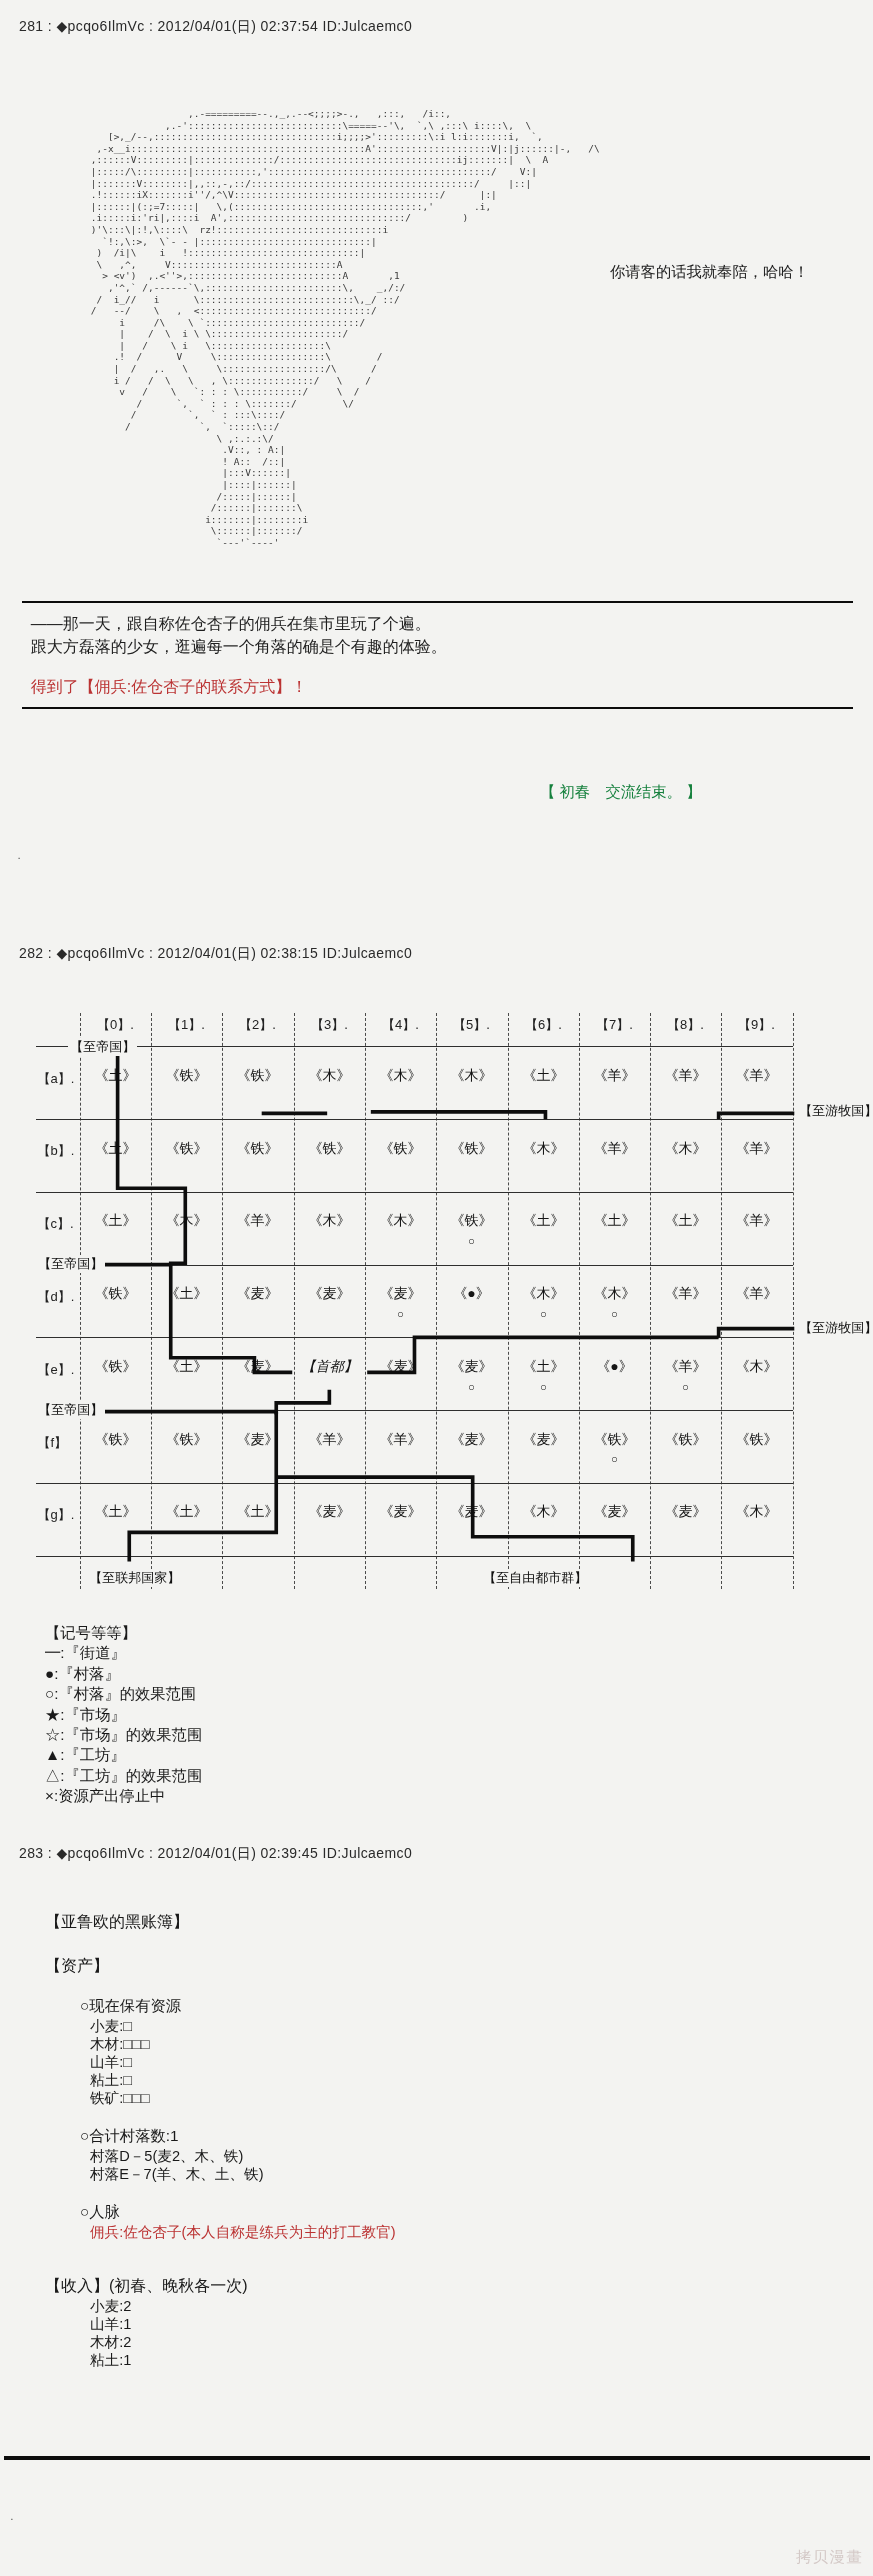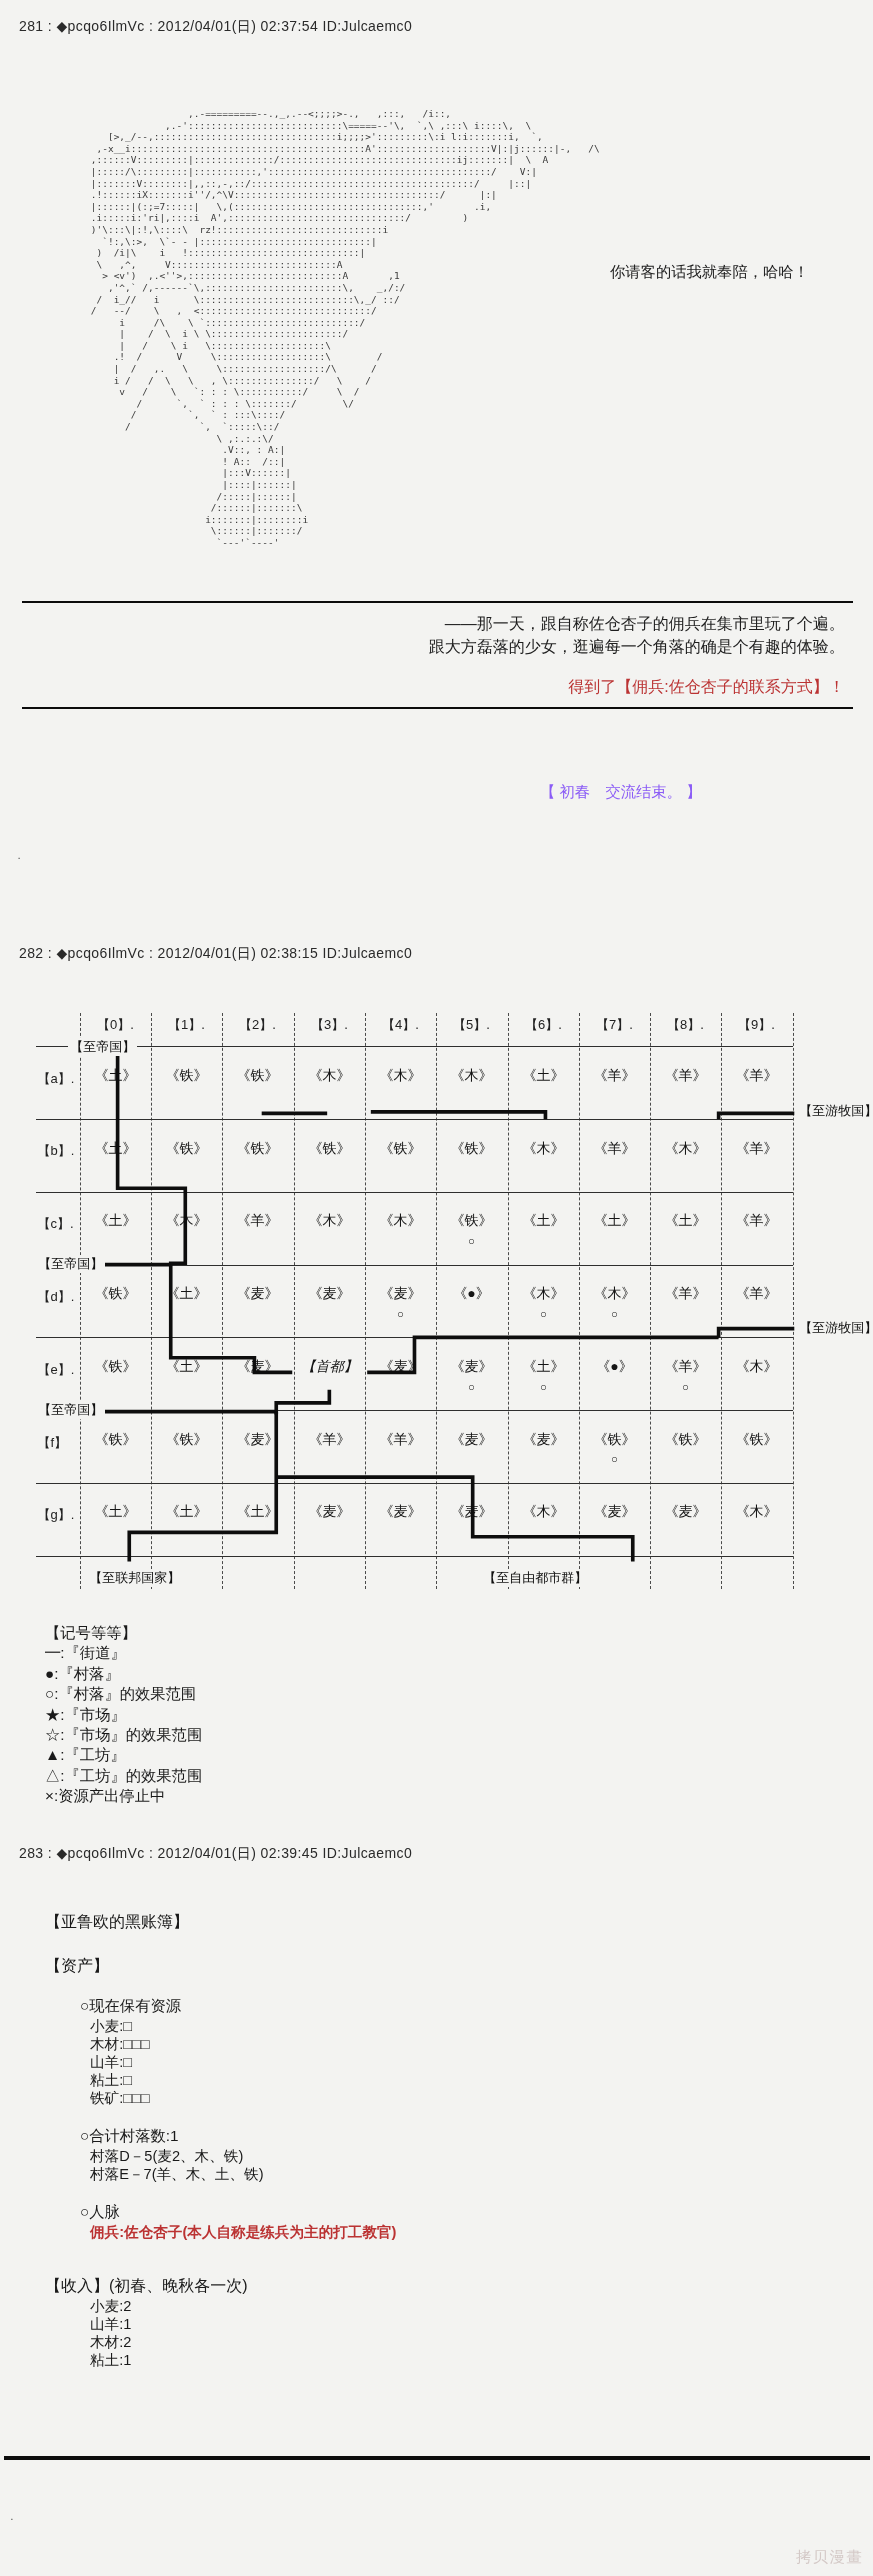--- a/index.html
+++ b/index.html
@@ -3,25 +3,25 @@
 <meta charset="utf-8">
 <style>
   html,body{margin:0;padding:0;}
   body{width:873px;height:2576px;background:#f3f3f1;position:relative;
        font-family:"Liberation Sans",sans-serif;color:#1c1c1c;overflow:hidden;}
   .post-header{position:absolute;left:19px;font-size:14px;color:#2a2a2a;letter-spacing:0.4px;white-space:nowrap;}
   .aa{position:absolute;left:45px;top:108px;margin:0;
       font-family:"DejaVu Sans Mono",monospace;font-size:9.5px;line-height:11.6px;color:#3a3a3a;}
   .speech{position:absolute;left:610px;top:262px;font-size:15.3px;color:#222;white-space:nowrap;}
   .narration-box{position:absolute;left:22px;top:601px;width:814px;
-      border-top:2.9px solid #0b0b0b;border-bottom:2.9px solid #0b0b0b;padding:8.7px 8.7px 8.7px 8.7px;text-align:right;}
+      border-top:2.9px solid #0b0b0b;border-bottom:2.9px solid #0b0b0b;padding:8.7px 8.7px 8.7px 8.7px;}
   .nline{font-size:16px;line-height:23px;color:#1e1e1e;}
   .nline.red{margin-top:17.5px;}
   .red{color:#bb3333;}
-  .end-note{position:absolute;left:540px;top:782px;font-size:15.3px;color:#8b5cf6;white-space:nowrap;}
+  .end-note{position:absolute;left:540px;top:782px;font-size:15.3px;color:#15803d;white-space:nowrap;}
   .stray-dot{position:absolute;font-size:11.6px;color:#555;}
   .d1{left:17.5px;top:848px;}
   .d2{left:10.2px;top:2509px;}
 
   
   .map{position:absolute;left:36px;top:1010px;width:837px;height:593px;}
   .map .vline{position:absolute;top:2.9px;height:576px;width:0;border-left:0.7px dashed #4a4a4a;}
   .map .hline{position:absolute;left:0;height:0;border-top:0.7px solid #2e2e2e;}
   .map .col-hdr{position:absolute;top:5.8px;text-align:center;font-size:13px;color:#222;}
   .map .row-lbl{position:absolute;font-size:13px;color:#222;}
@@ -37,21 +37,21 @@
   .ledger{position:absolute;left:45px;top:1912px;width:757px;font-size:15.3px;color:#1a1a1a;}
   .ledger-title{font-size:16px;}
   .period-wrap{position:relative;margin-top:19px;height:44px;}
   .period-topline{position:absolute;left:17.5px;top:0;width:672px;height:2.2px;background:#0d0d0d;}
   .period-box{position:absolute;left:17.5px;top:2.2px;width:191px;height:38px;
       border-left:2.2px solid #0d0d0d;border-right:2.2px solid #0d0d0d;border-bottom:2.2px solid #0d0d0d;
       display:flex;align-items:center;padding-left:17.5px;font-size:15.3px;}
   .sec-h{margin-top:23px;font-size:16px;}
   .sub-h{margin-top:19px;margin-left:35px;}
   .item-list{margin-left:45px;line-height:18px;font-size:14.6px;}
-  .red-line{margin-left:45px;line-height:18px;font-size:14.6px;font-weight:bold;}
+  .red-line{margin-left:45px;line-height:18px;font-size:14.6px;}
   .bottom-rule{position:absolute;left:4.4px;top:2456px;width:866px;height:3.6px;background:#0d0d0d;}
   .watermark{position:absolute;left:796px;top:2547px;font-size:15.3px;color:#d4c9c7;letter-spacing:1.5px;}
 </style>
 </head>
 <body>
 
 <div>
 
   <div class="post-header" style="top:17.5px">281 : ◆pcqo6IlmVc : 2012/04/01(日) 02:37:54 ID:Julcaemc0</div>
 

